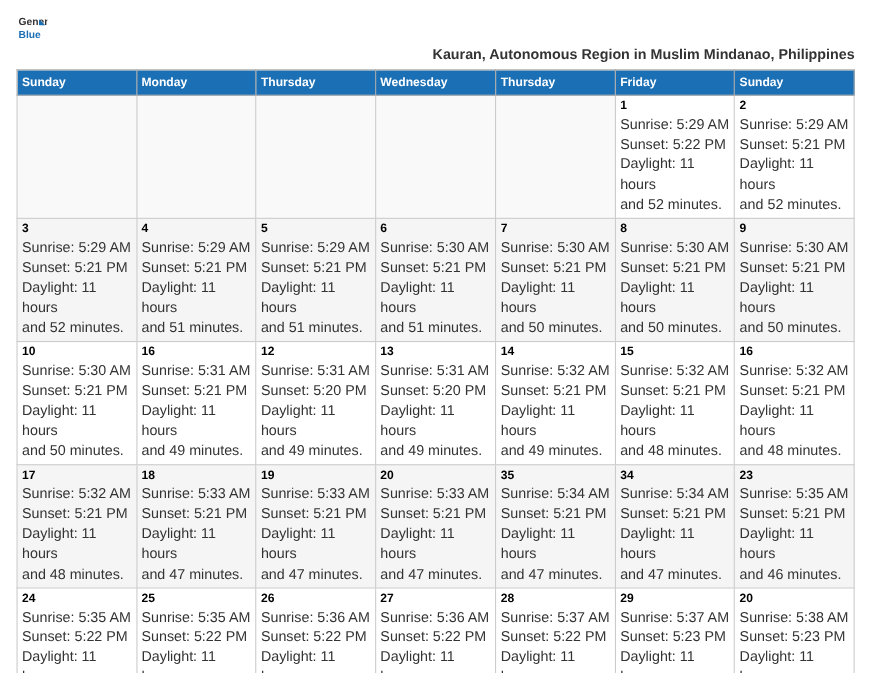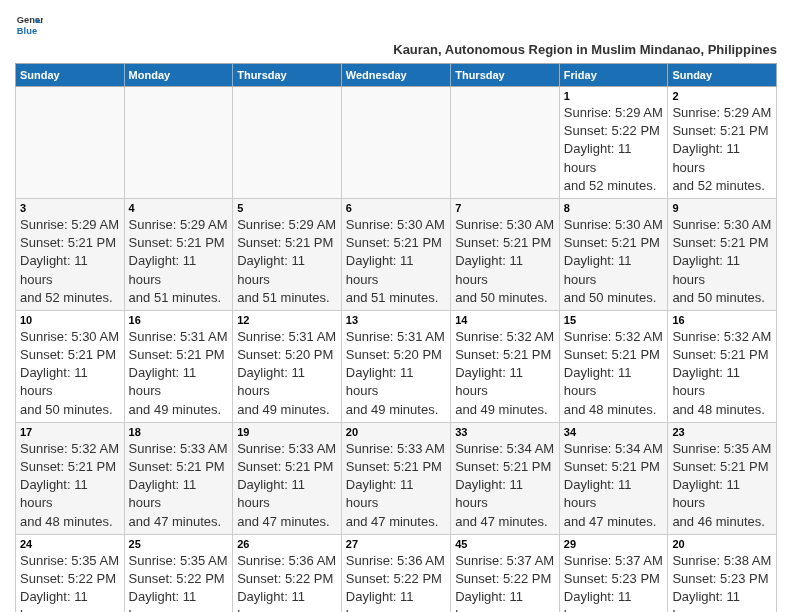--- a/index.html
+++ b/index.html
@@ -252,21 +252,21 @@
 and 47 minutes.</div>
         </td>
         <td>
           <span class="day-num">20</span>
           <div class="day-info" style="white-space: pre-line;">Sunrise: 5:33 AM
 Sunset: 5:21 PM
 Daylight: 11 hours
 and 47 minutes.</div>
         </td>
         <td>
-          <span class="day-num">33</span>
+          <span class="day-num">35</span>
           <div class="day-info" style="white-space: pre-line;">Sunrise: 5:34 AM
 Sunset: 5:21 PM
 Daylight: 11 hours
 and 47 minutes.</div>
         </td>
         <td>
           <span class="day-num">34</span>
           <div class="day-info" style="white-space: pre-line;">Sunrise: 5:34 AM
 Sunset: 5:21 PM
 Daylight: 11 hours
@@ -303,21 +303,21 @@
 and 46 minutes.</div>
         </td>
         <td>
           <span class="day-num">27</span>
           <div class="day-info" style="white-space: pre-line;">Sunrise: 5:36 AM
 Sunset: 5:22 PM
 Daylight: 11 hours
 and 46 minutes.</div>
         </td>
         <td>
-          <span class="day-num">45</span>
+          <span class="day-num">28</span>
           <div class="day-info" style="white-space: pre-line;">Sunrise: 5:37 AM
 Sunset: 5:22 PM
 Daylight: 11 hours
 and 45 minutes.</div>
         </td>
         <td>
           <span class="day-num">29</span>
           <div class="day-info" style="white-space: pre-line;">Sunrise: 5:37 AM
 Sunset: 5:23 PM
 Daylight: 11 hours

